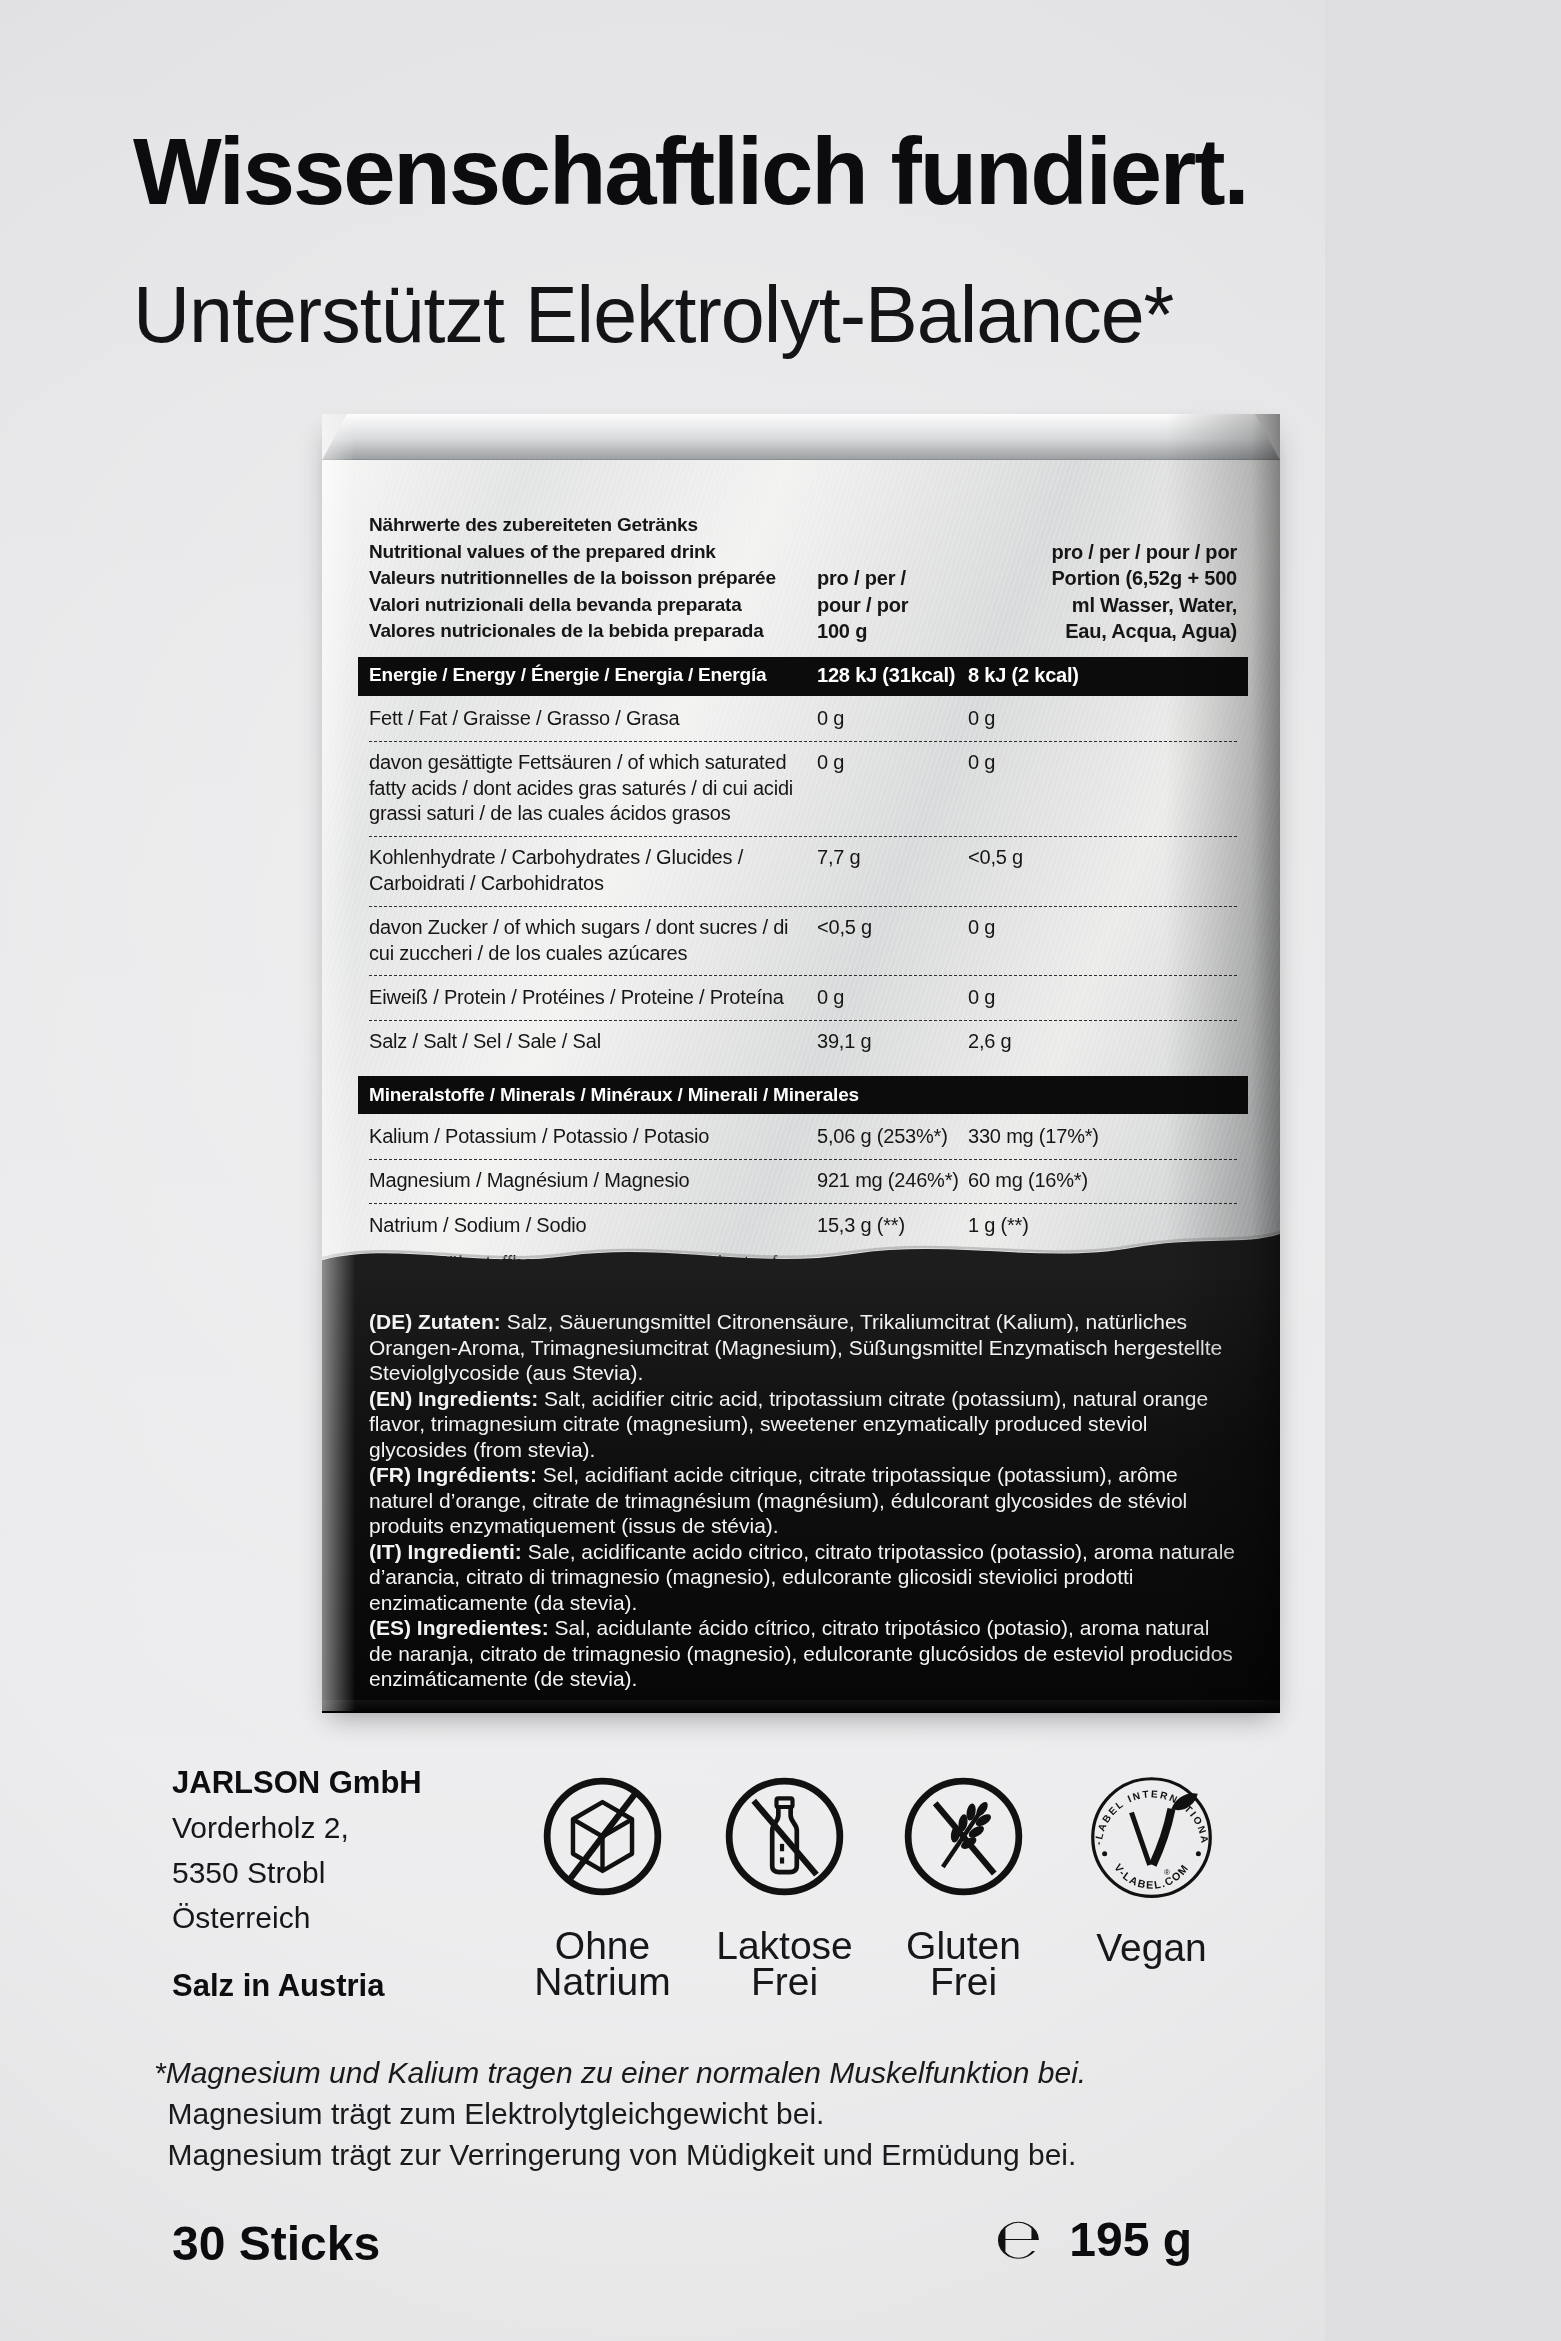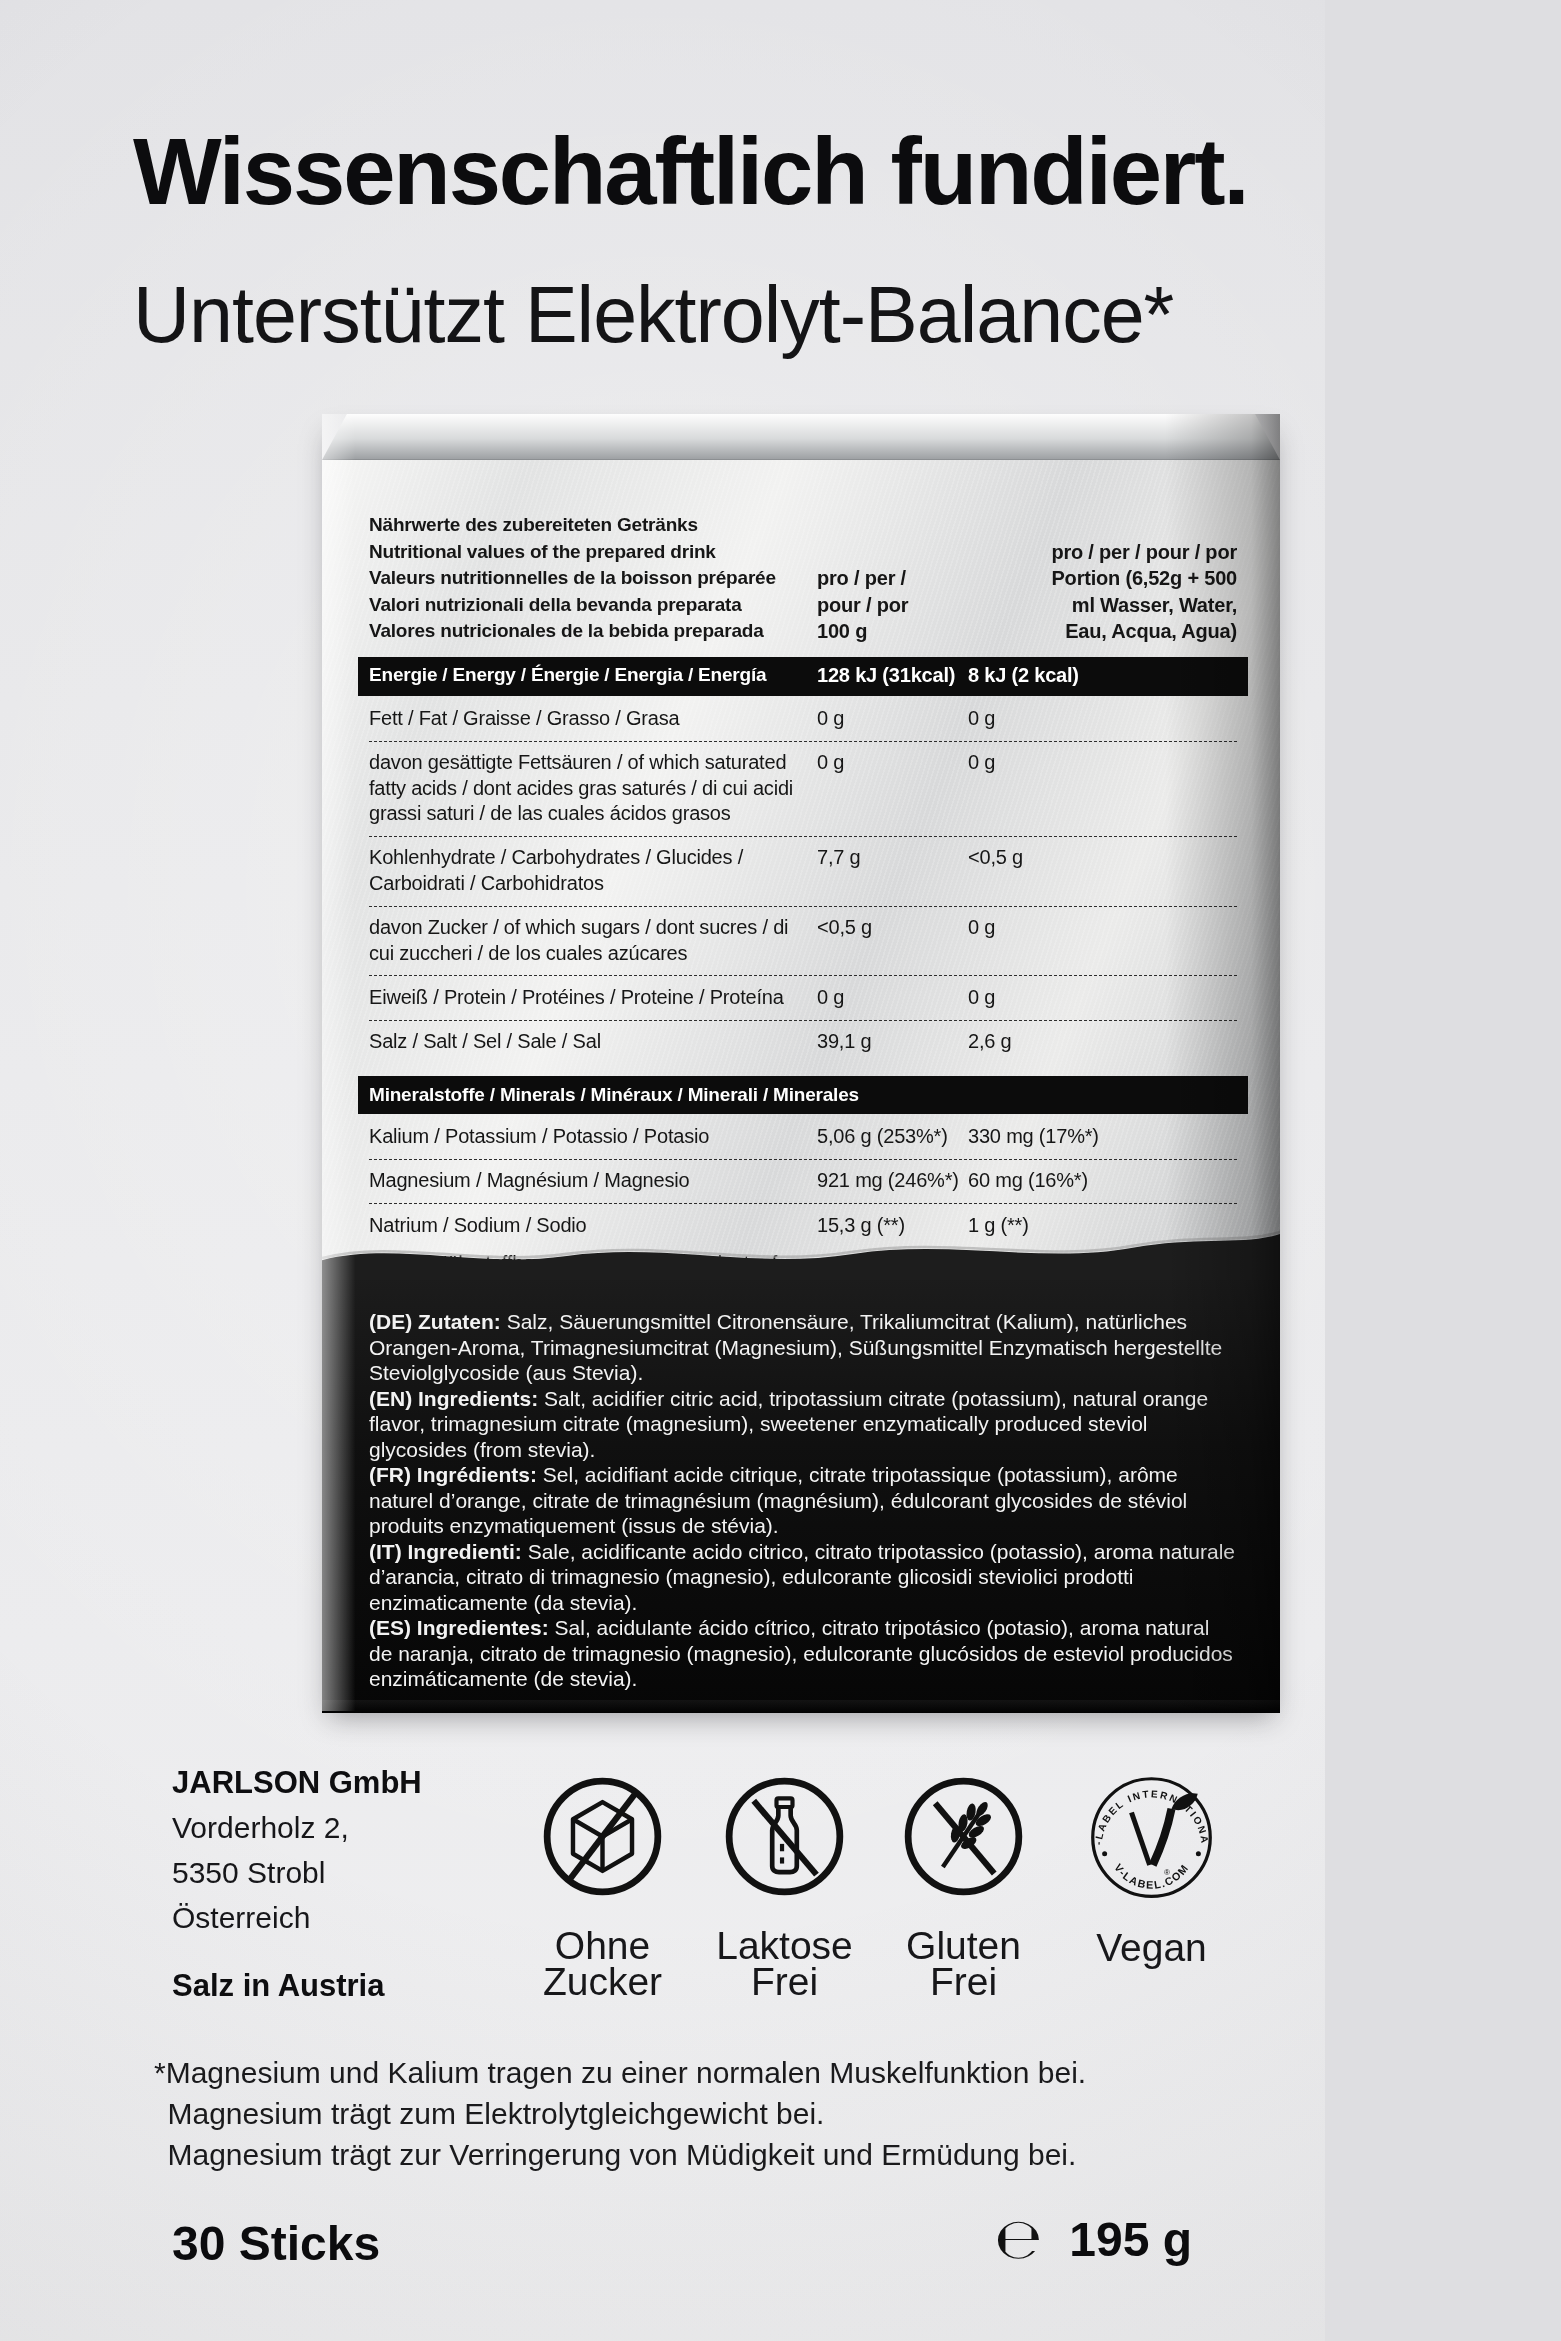--- a/index.html
+++ b/index.html
@@ -50,21 +50,21 @@
   
   .mfr{position:absolute;left:172px;top:1765px;}
   .mfr .name{font-size:31px;font-weight:700;margin-bottom:4px;color:#0e0e10;}
   .mfr .addr div{font-size:30px;line-height:45px;color:#17171a;}
   .madein{position:absolute;left:172px;top:1968px;font-size:31px;font-weight:700;color:#0e0e10;}
   .badge{position:absolute;top:1775px;width:177px;text-align:center;}
   .badge svg{display:block;margin:0 auto;}
   .badge .blab{margin-top:30px;font-size:39px;line-height:36px;color:#17171a;}
   .claims{position:absolute;left:154px;top:2052px;font-size:30px;line-height:41px;color:#1a1a1c;}
   .claims div{padding-left:13.5px;}
-  .claims div:first-child{padding-left:0;}
+  .claims div:first-child{padding-left:0;font-style:italic;}
   .sticks{position:absolute;left:172px;top:2216px;font-size:48px;font-weight:700;color:#0c0c0e;}
   .weight{position:absolute;right:133px;top:2211px;display:flex;align-items:center;gap:27px;}
   .weight .esign{font-size:56px;font-weight:400;font-family:"DejaVu Sans",sans-serif;line-height:1;}
   .weight .wval{font-size:48px;font-weight:700;color:#0c0c0e;}
 </style>
 </head>
 <body>
 
 <div id="canvas">
 
@@ -193,21 +193,21 @@
     <svg width="123" height="123" viewBox="0 0 100 100">
       <circle cx="50" cy="50" r="45" fill="none" stroke="#111" stroke-width="5.5"></circle>
       <g fill="none" stroke="#111" stroke-width="3.6" stroke-linejoin="round">
         <path d="M50 22 L74 36 L74 64 L50 78 L26 64 L26 36 Z"></path>
         <path d="M26 36 L50 50 L74 36 M50 50 L50 78"></path>
       </g>
       <line x1="76" y1="16" x2="24" y2="84" stroke="#111" stroke-width="5"></line>
     </svg>
     <div class="blab">
       <div>Ohne</div>
-      <div>Zucker</div>
+      <div>Natrium</div>
     </div>
   </div>
 
   <div class="badge" style="left:696px">
     <svg width="123" height="123" viewBox="0 0 100 100">
       <circle cx="50" cy="50" r="45" fill="none" stroke="#111" stroke-width="5.5"></circle>
       <rect x="43.5" y="19" width="13" height="7" rx="1.5" fill="none" stroke="#111" stroke-width="3.4"></rect>
       <path d="M45 26 L45 33 C45 38 40 40 40 45 L40 74 C40 77.5 42.5 79 45.5 79 L54.5 79 C57.5 79 60 77.5 60 74 L60 45 C60 40 55 38 55 33 L55 26" fill="none" stroke="#111" stroke-width="3.8" stroke-linejoin="round"></path>
       <line x1="48" y1="56" x2="48" y2="62" stroke="#111" stroke-width="3.4"></line>
       <line x1="48" y1="67" x2="48" y2="72" stroke="#111" stroke-width="3.4"></line>

